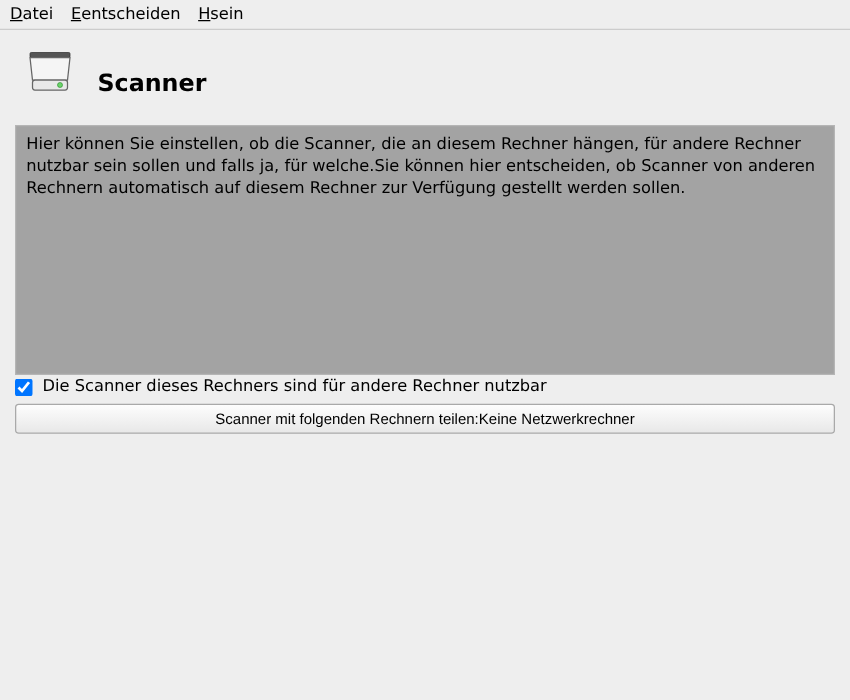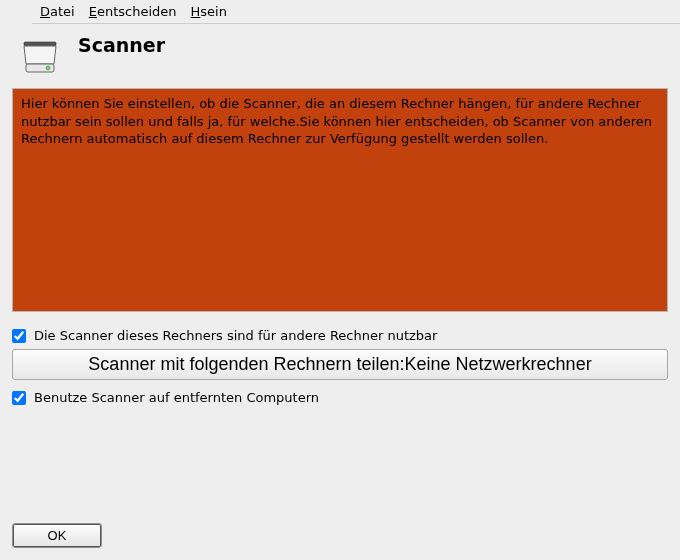--- a/index.html
+++ b/index.html
@@ -14,83 +14,82 @@
     display: flex;
     flex-direction: column;
   }
   .menubar {
     display: flex;
     gap: 14px;
     padding: 4px 8px;
     background: #eeeeee;
     border-bottom: 1px solid #cccccc;
     font-size: 13px;
-    margin-left: 32px;
   }
   .menubar .menu-item {
     cursor: default;
   }
   .menubar .menu-item .ul {
     text-decoration: underline;
   }
   .header {
     display: flex;
-    align-items: flex-start;
+    align-items: flex-end;
     gap: 16px;
-    padding: 10px 18px 10px 18px;
+    padding: 10px 18px 22px 18px;
   }
   .header .title {
     font-size: 19px;
     font-weight: bold;
     color: #000;
   }
   .scanner-icon-wrap {
     width: 44px;
     height: 44px;
     display: flex;
     align-items: center;
     justify-content: center;
   }
   .content {
     flex: 1;
     padding: 0 12px 6px 12px;
     display: flex;
     flex-direction: column;
   }
   .description-box {
-    background: #c2410c;
+    background: #a3a3a3;
     border: 1px solid #b5b5b5;
     padding: 6px 8px;
-    height: 224px;
+    height: 200px;
     font-size: 13px;
     line-height: 1.35;
     color: #000;
     overflow: auto;
   }
   .options {
-    margin-top: 14px;
+    margin-top: 0;
   }
   .check-row {
     display: flex;
     align-items: center;
     gap: 6px;
     padding: 2px 0;
     font-size: 13px;
   }
   .check-row input[type="checkbox"] {
     width: 14px;
     height: 14px;
     margin: 0 2px 0 0;
   }
   .wide-button {
     display: block;
     width: 100%;
     margin: 4px 0 8px 0;
     padding: 4px 8px;
-    font-size: 18px;
+    font-size: 12px;
     text-align: center;
     background: linear-gradient(#fdfdfd, #e8e8e8);
     border: 1px solid #a9a9a9;
     border-radius: 3px;
     cursor: default;
   }
   .spacer { flex: 1; }
   .button-bar {
     display: flex;
     justify-content: space-between;
@@ -134,24 +133,19 @@
 <div class="content">
   <div class="description-box">Hier können Sie einstellen, ob die Scanner, die an diesem Rechner hängen, für andere Rechner nutzbar sein sollen und falls ja, für welche.Sie können hier entscheiden, ob Scanner von anderen Rechnern automatisch auf diesem Rechner zur Verfügung gestellt werden sollen.</div>
 
   <div class="options">
     <label class="check-row">
       <input type="checkbox" checked="" style="">
       <span>Die Scanner dieses Rechners sind für andere Rechner nutzbar</span>
     </label>
     <button class="wide-button">Scanner mit folgenden Rechnern teilen:Keine Netzwerkrechner</button>
 
-    <label class="check-row">
-      <input type="checkbox" checked="" style="">
-      <span>Benutze Scanner auf entfernten Computern</span>
-    </label>
   </div>
 
   <div class="spacer"></div>
 </div>
 
 <div class="button-bar">
-  <button class="btn default">OK</button>
 </div>
 
 </body></html>

